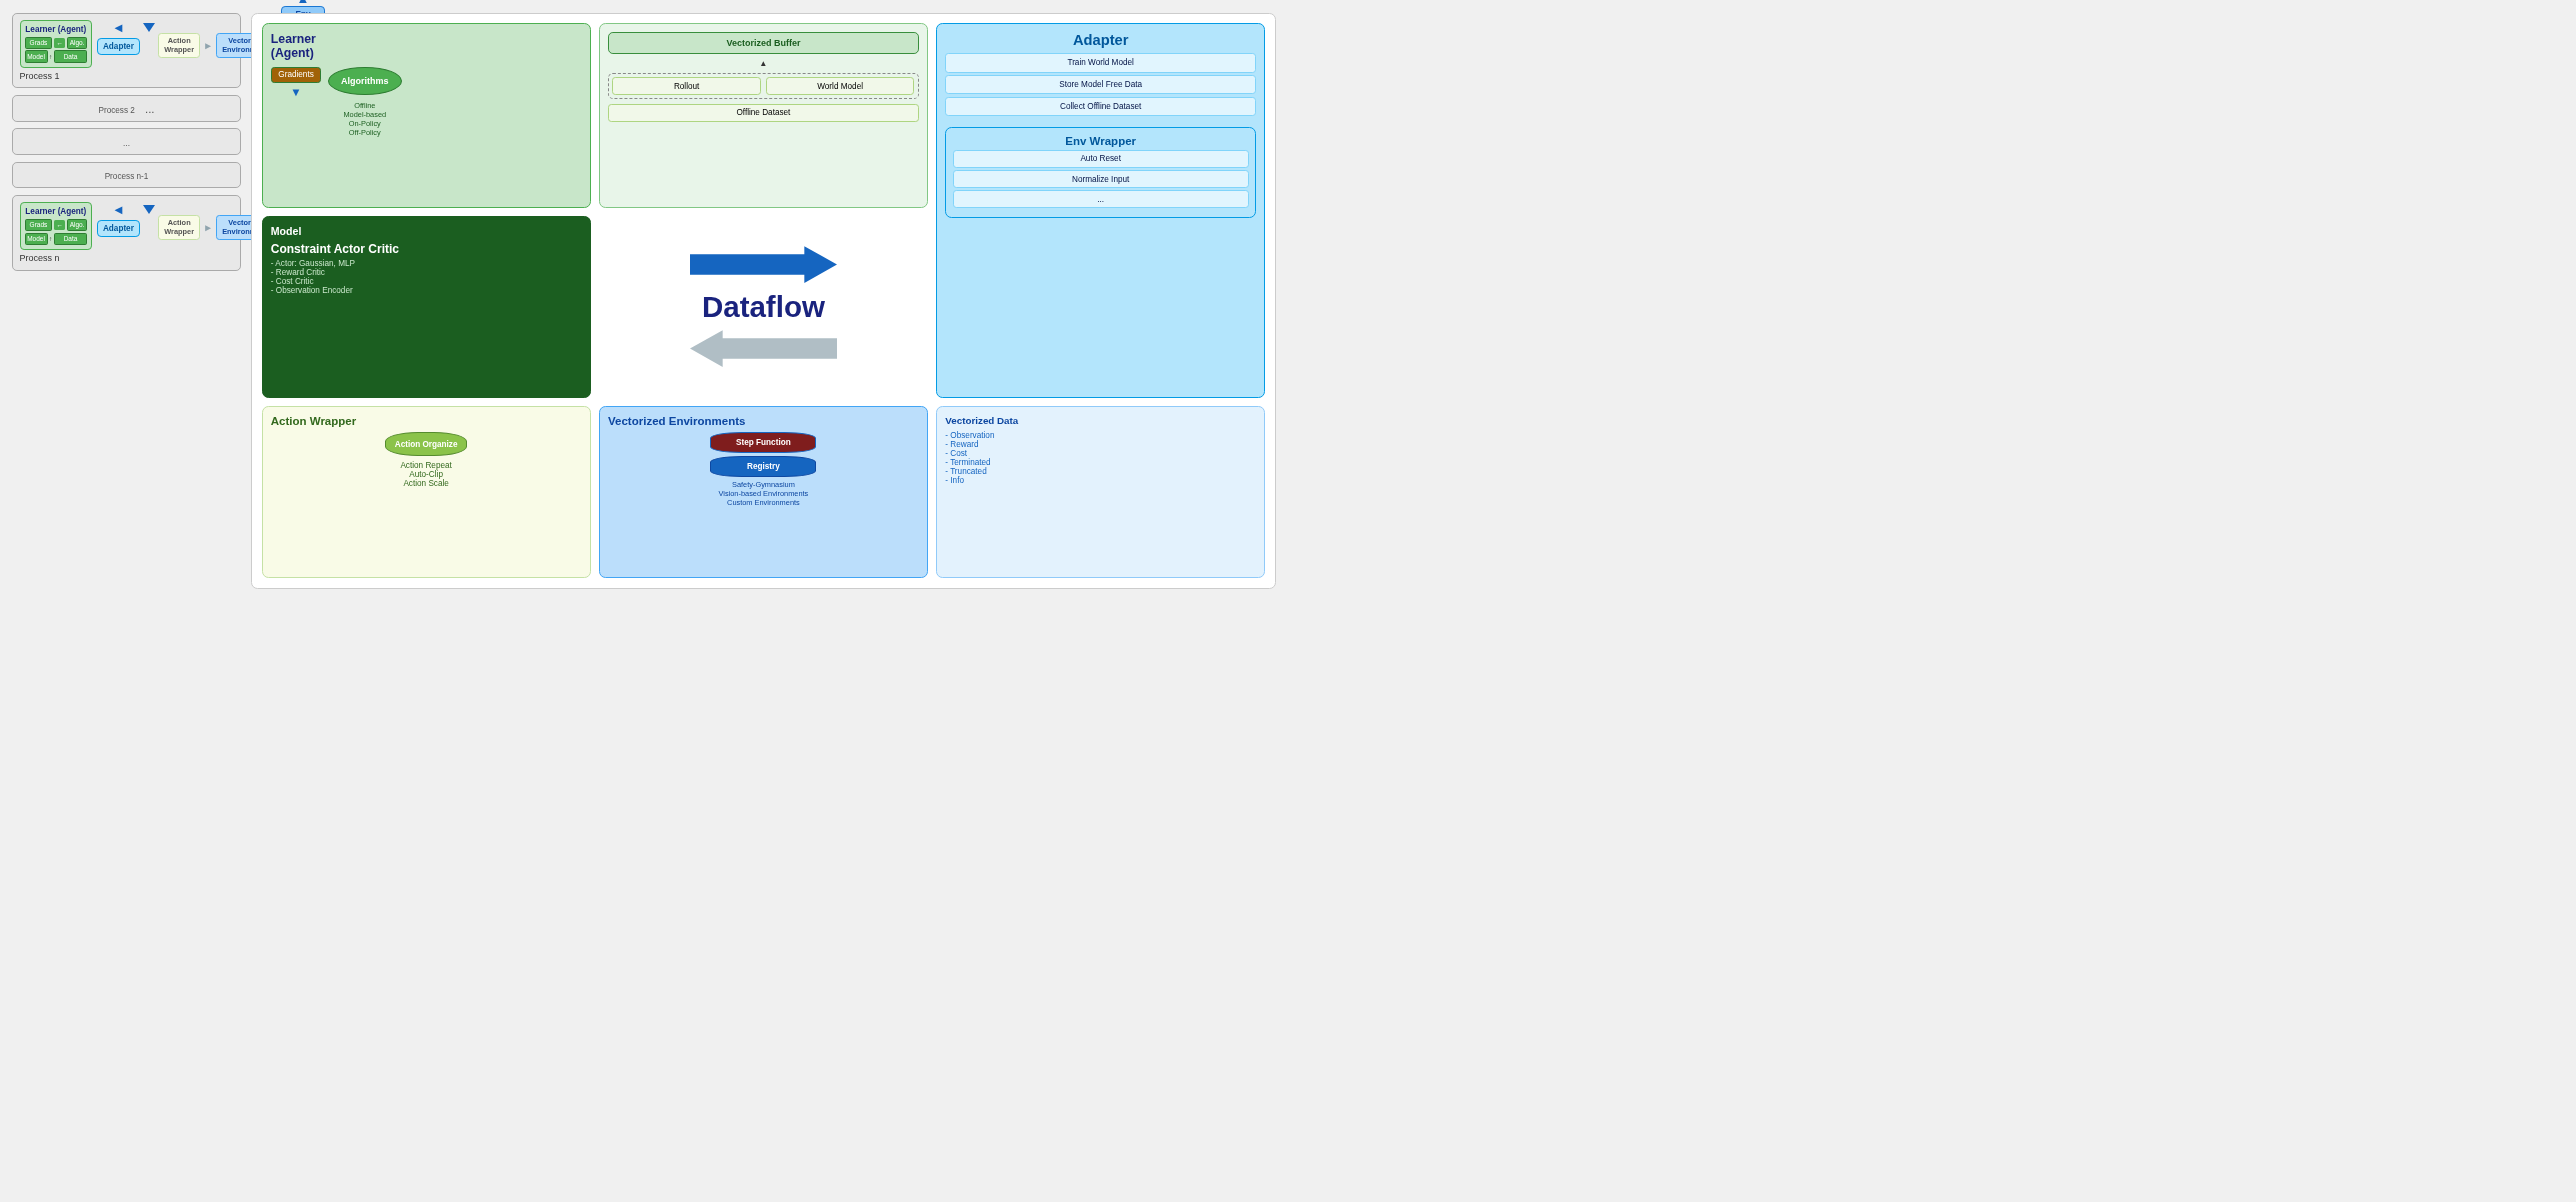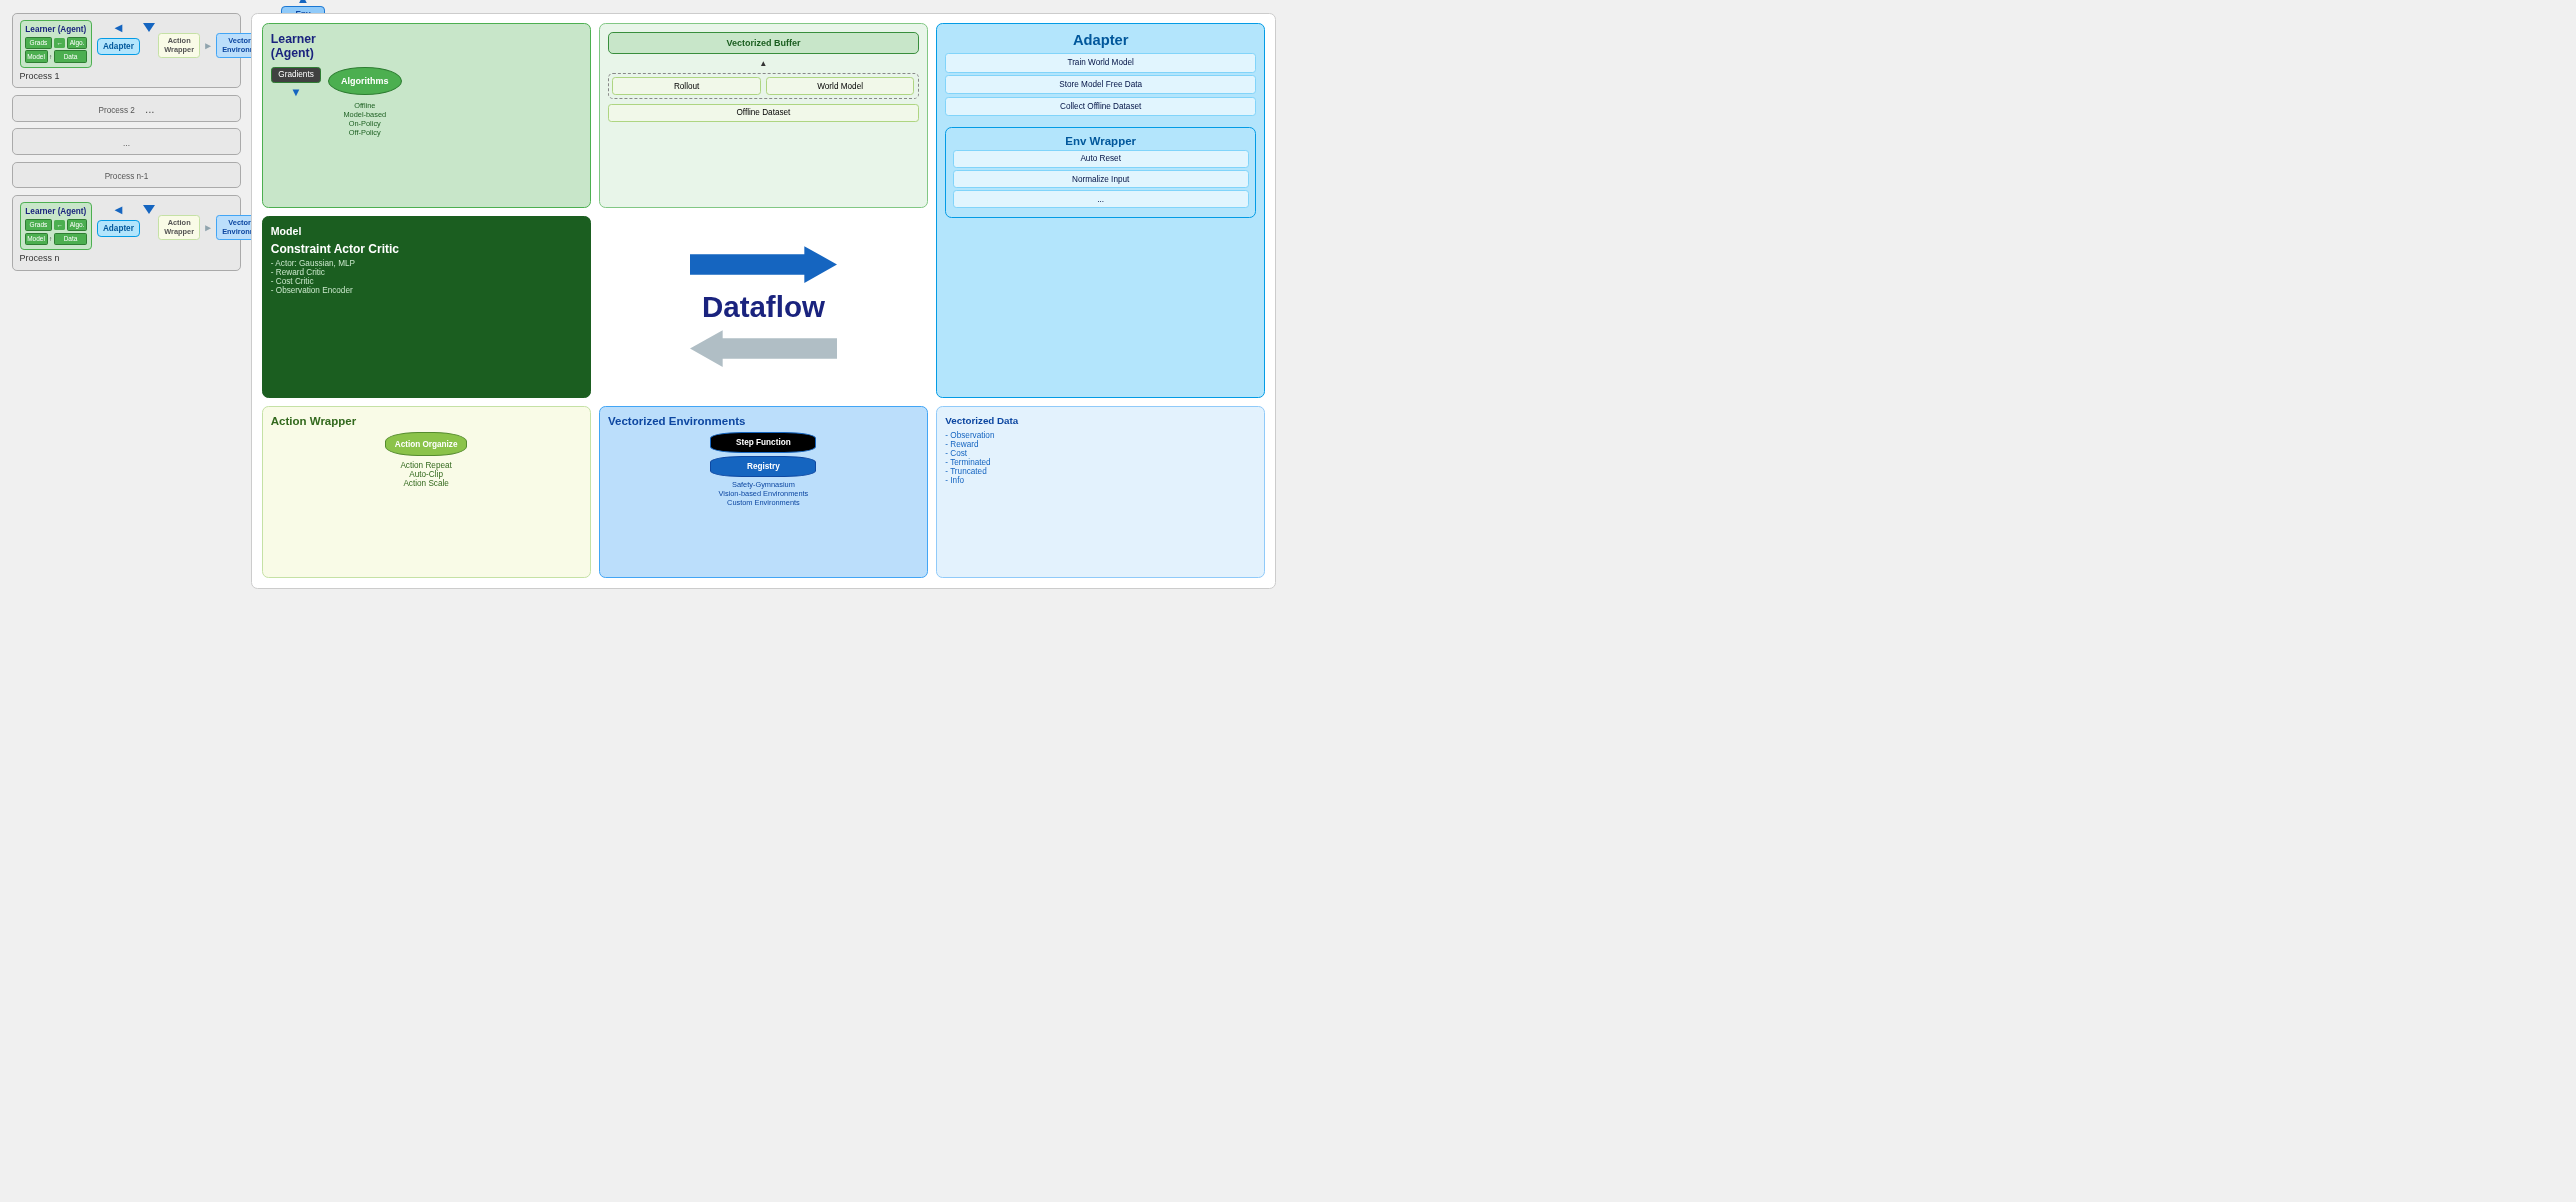--- a/index.html
+++ b/index.html
@@ -53,21 +53,21 @@
     
     .learner-agent-box {
       background: #c8e6c9;
       border: 1.6px solid #4caf50;
       border-radius: 6.5px;
       padding: 8.2px;
       grid-column: 1;
       grid-row: 1;
     }
     .gradients-box {
-      background: #404040;
+      background: #a16207;
       border: 0.8px solid #2e7d32;
       border-radius: 3.3px;
       color: white;
       font-size: 8.2px;
       padding: 2.5px 6.5px;
       text-align: center;
     }
 
     
     .buffer-box {
@@ -569,21 +569,21 @@
       <div style="background:#8bc34a;border-radius:40%;border:1.6px solid #558b2f;color:white;font-size:8.2px;font-weight:bold;text-align:center;padding:6.5px;width:82px;margin:0 auto 4.9px auto;">Action Organize</div>
       <div style="font-size:8.2px;color:#33691e;text-align:center;">
         <div>Action Repeat</div>
         <div>Auto-Clip</div>
         <div>Action Scale</div>
       </div>
     </div>
 
     <div class="vec-env-right">
       <div class="vec-env-title">Vectorized Environments</div>
-      <div style="background:#000000;border-radius:30%;border:1.6px solid #1565c0;color:white;font-size:8.2px;font-weight:bold;text-align:center;padding:4.9px;width:106px;margin:0 auto 3.3px auto;">Step Function</div>
+      <div style="background:#7f1d1d;border-radius:30%;border:1.6px solid #1565c0;color:white;font-size:8.2px;font-weight:bold;text-align:center;padding:4.9px;width:106px;margin:0 auto 3.3px auto;">Step Function</div>
       <div style="background:#1565c0;border-radius:30%;border:1.6px solid #0d47a1;color:white;font-size:8.2px;font-weight:bold;text-align:center;padding:4.9px;width:106px;margin:0 auto 3.3px auto;">Registry</div>
       <div style="font-size:7.4px;color:#0d47a1;text-align:center;">
         <div>Safety-Gymnasium</div>
         <div>Vision-based Environments</div>
         <div>Custom Environments</div>
       </div>
     </div>
 
     <div class="vec-data-right">
       <div class="vec-data-title">Vectorized Data</div>

